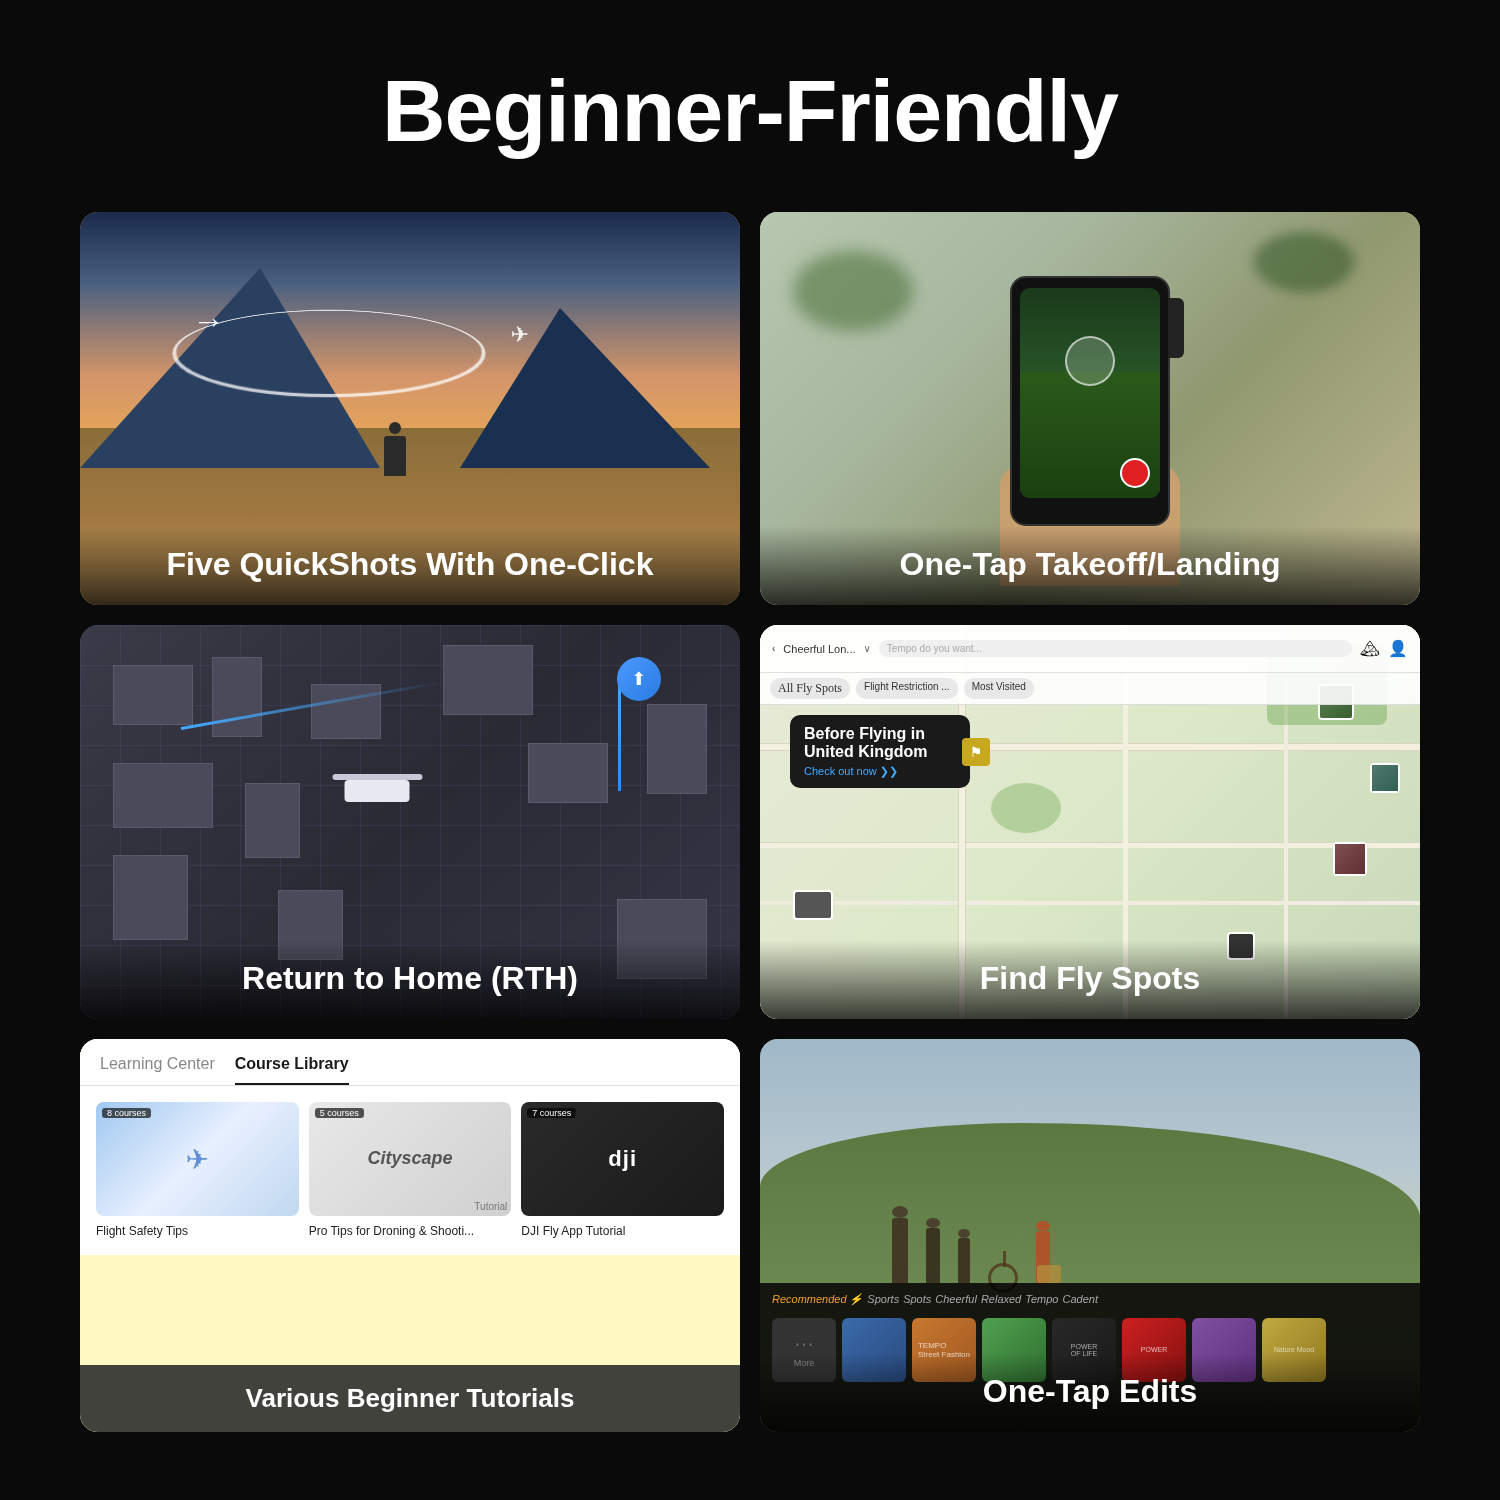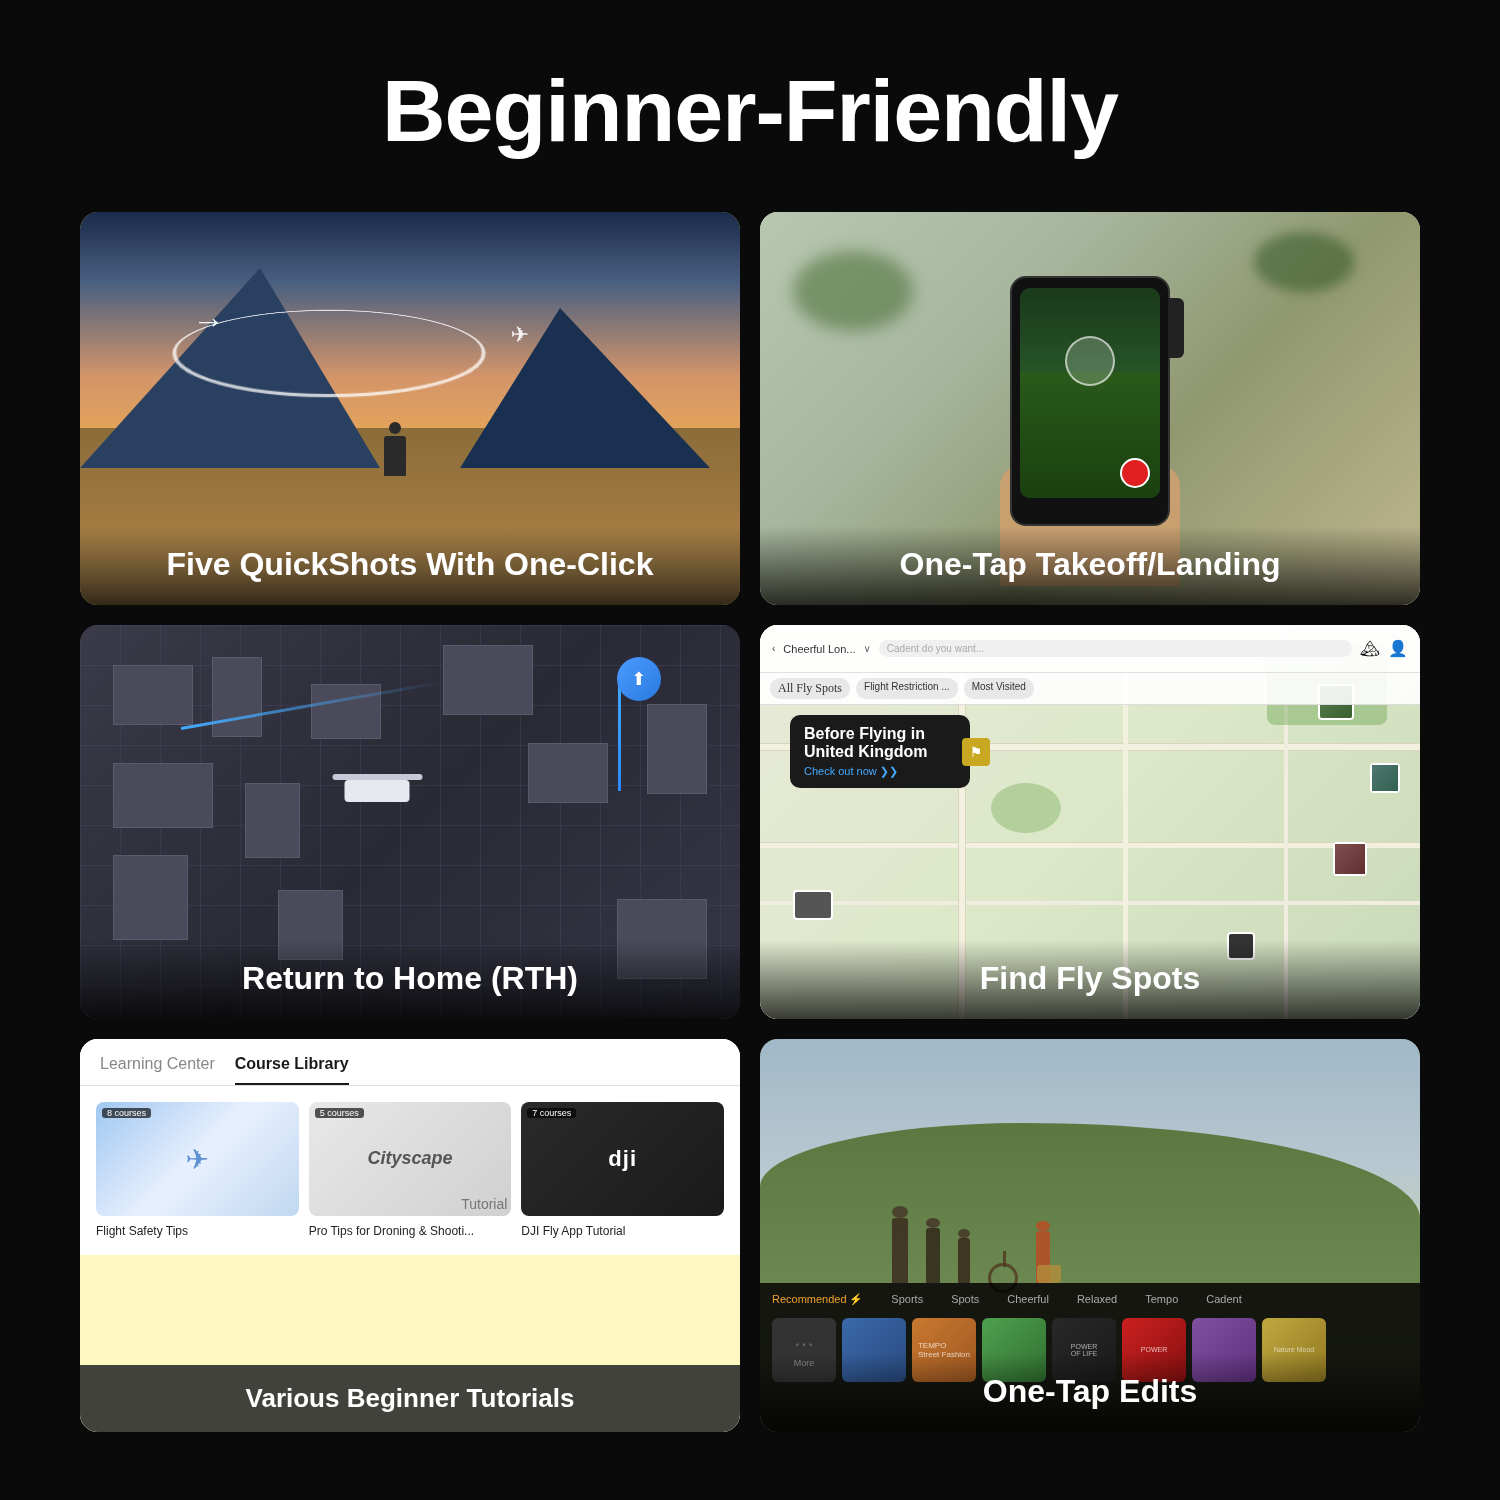--- a/index.html
+++ b/index.html
@@ -286,23 +286,24 @@
     .edits-sky {
       position: absolute; top: 0; left: 0; right: 0; height: 55%;
       background: linear-gradient(180deg, #a0b8c8 0%, #b8c8d0 60%, #c8d0b8 100%);
     }
     .edits-bottom {
       position: absolute; bottom: 0; left: 0; right: 0; height: 38%;
       background: rgba(0,0,0,0.85);
     }
     .edits-tabs {
       display: flex;
-      gap: 28px;
+      gap: 4px;
       padding: 10px 12px 6px;
       overflow: hidden;
+      font-style: italic;
     }
     .edits-tab-item {
       color: #aaa;
       font-size: 11px;
       white-space: nowrap;
     }
     .edits-tab-item.accent { color: #f0a030; }
     .edits-thumbnails {
       display: flex;
       gap: 6px;
@@ -464,21 +465,21 @@
         <div style="position:absolute;top:55%;right:8%;width:34px;height:34px;background:#999;border-radius:4px;border:2px solid white;">
           <div style="width:100%;height:100%;background:linear-gradient(135deg,#805050,#603030);"></div>
         </div>
         <div style="position:absolute;bottom:25%;left:5%;width:40px;height:30px;background:#555;border-radius:4px;border:2px solid white;"></div>
         <div style="position:absolute;bottom:15%;right:25%;width:28px;height:28px;background:#333;border-radius:4px;border:2px solid white;"></div>
 
         <div class="map-header">
           <span style="font-size:10px;color:#333;">‹</span>
           <span style="font-size:11px;color:#333;font-weight:500;">Cheerful Lon...</span>
           <span style="font-size:10px;color:#666;">∨</span>
-          <div style="flex:1;background:#f0f0f0;border-radius:12px;padding:3px 8px;font-size:10px;color:#aaa;">Cadent do you want...</div>
+          <div style="flex:1;background:#f0f0f0;border-radius:12px;padding:3px 8px;font-size:10px;color:#aaa;">Tempo do you want...</div>
           <span style="font-size:16px;">🏔</span>
           <span style="font-size:16px;">👤</span>
         </div>
 
         <div style="position:absolute;top:48px;left:0;right:0;background:rgba(255,255,255,0.9);display:flex;gap:6px;padding:5px 10px;border-bottom:1px solid #ddd;">
           <div style="background:#e8e8e8;border-radius:10px;padding:3px 8px;font-size:12px;color:#333;font-family:Liberation Serif, serif;">All Fly Spots</div>
           <div style="background:#e8e8e8;border-radius:10px;padding:3px 8px;font-size:10px;color:#333;">Flight Restriction ...</div>
           <div style="background:#e8e8e8;border-radius:10px;padding:3px 8px;font-size:10px;color:#333;">Most Visited</div>
         </div>
 
@@ -506,21 +507,21 @@
           <div class="course-thumb thumb-safety">
             <div class="course-badge">8 courses</div>
           </div>
           <div class="course-name">Flight Safety Tips</div>
         </div>
 
         <div class="tutorial-course">
           <div class="course-thumb thumb-cityscape">
             <div class="course-badge">5 courses</div>
             <div class="cityscape-text">Cityscape</div>
-            <div style="position:absolute;bottom:4px;right:4px;font-size:14px;color:#777;">Tutorial</div>
+            <div style="position:absolute;bottom:4px;right:4px;font-size:10px;color:#777;">Tutorial</div>
           </div>
           <div class="course-name">Pro Tips for Droning &amp; Shooti...</div>
         </div>
 
         <div class="tutorial-course">
           <div class="course-thumb thumb-dji">
             <div class="course-badge">7 courses</div>
             <div class="dji-logo">dji</div>
           </div>
           <div class="course-name">DJI Fly App Tutorial</div>

